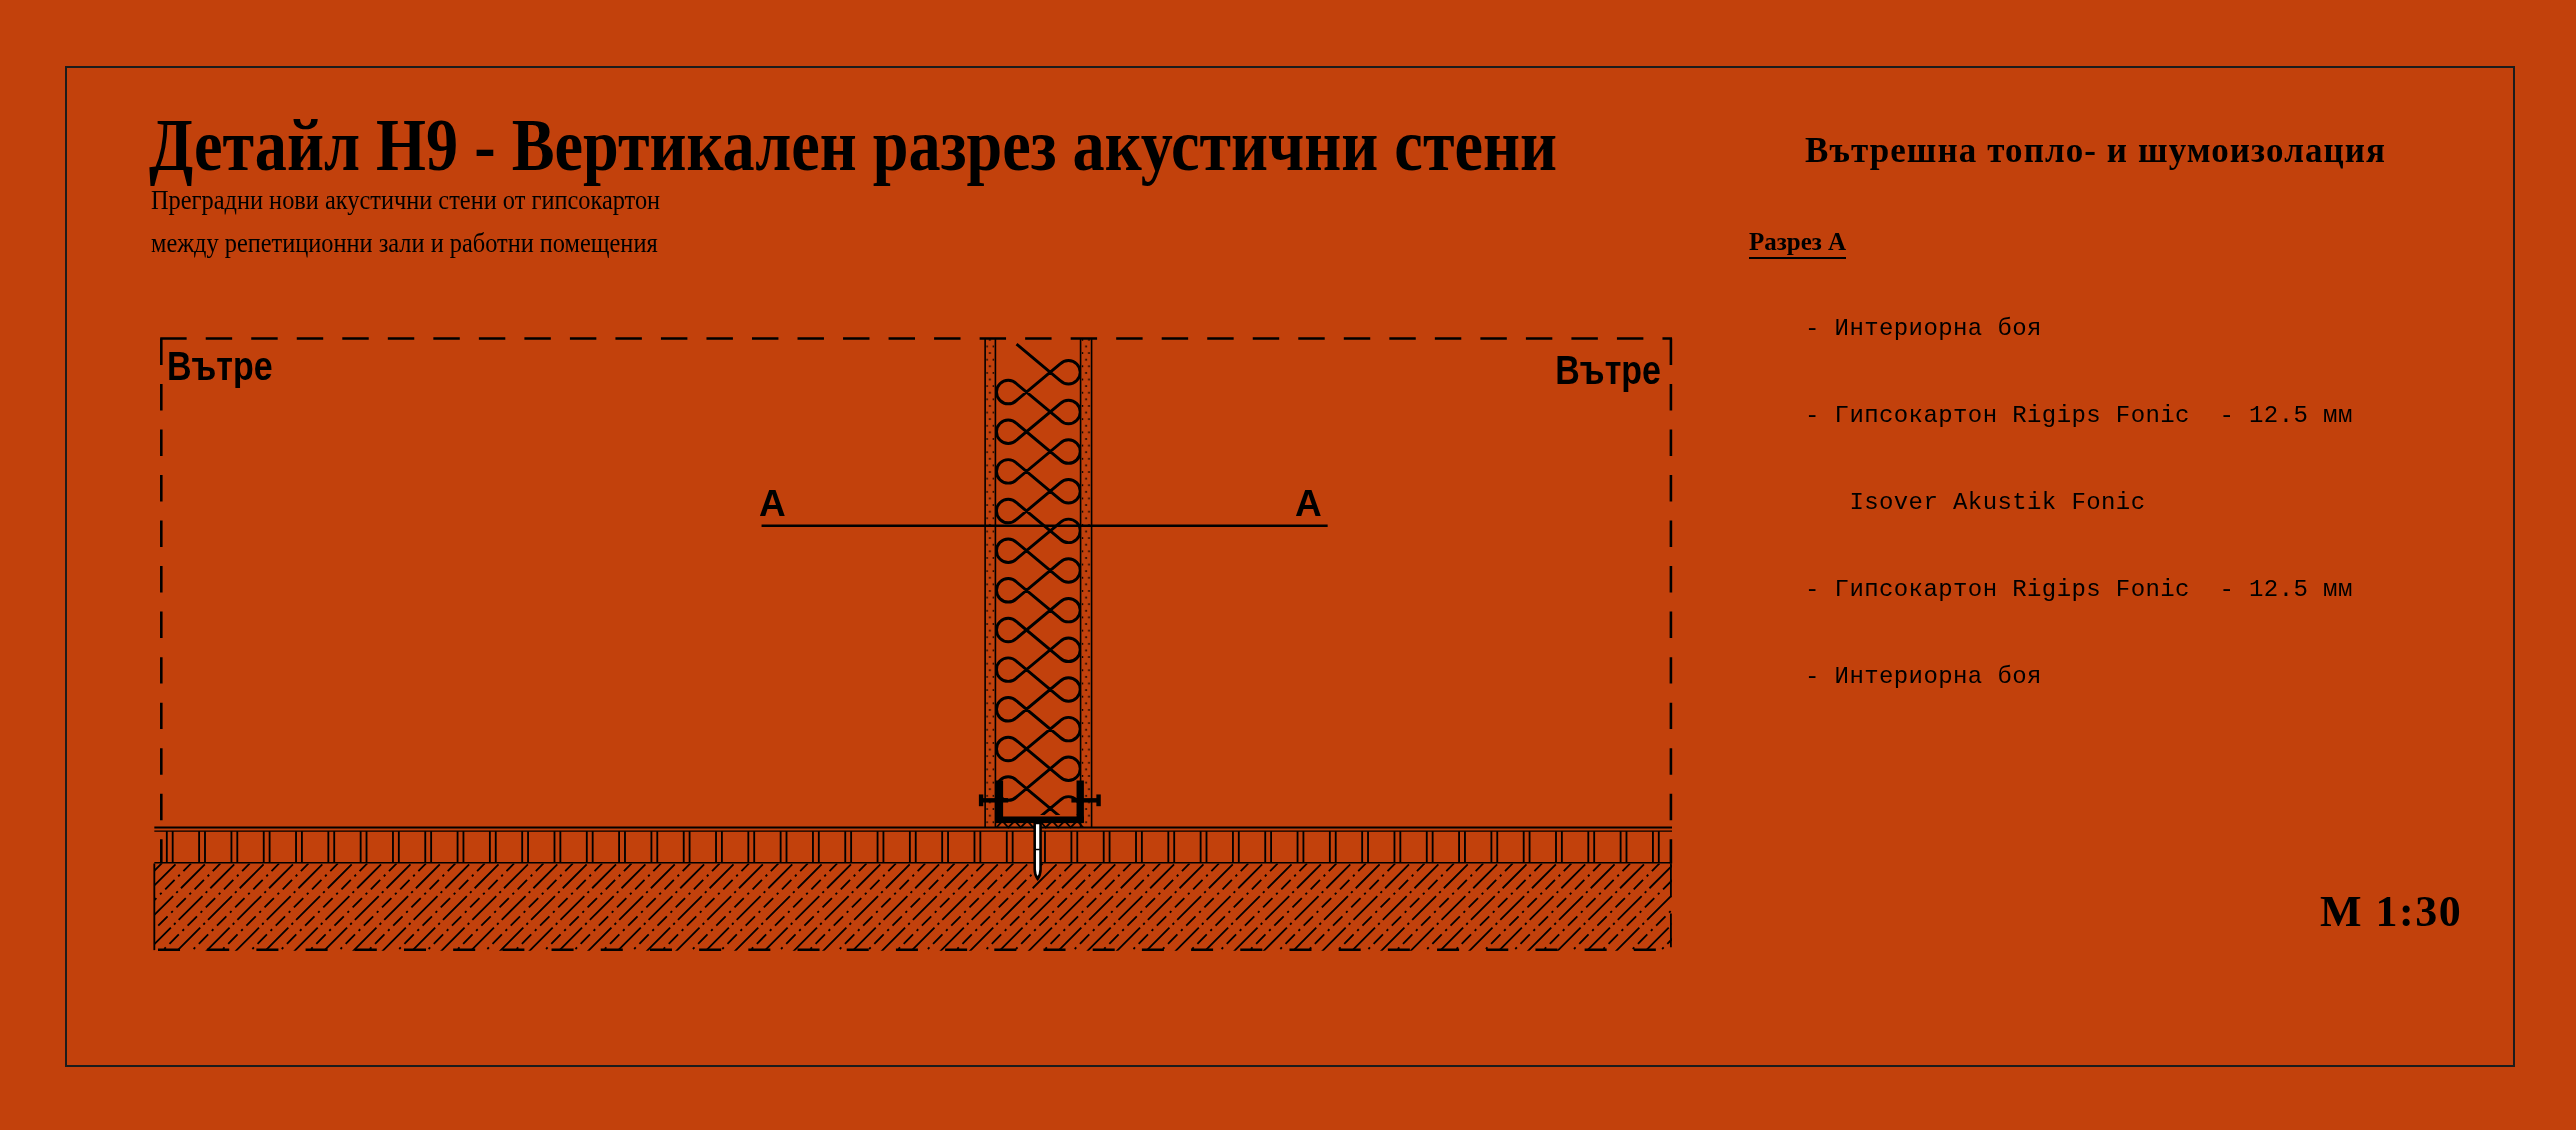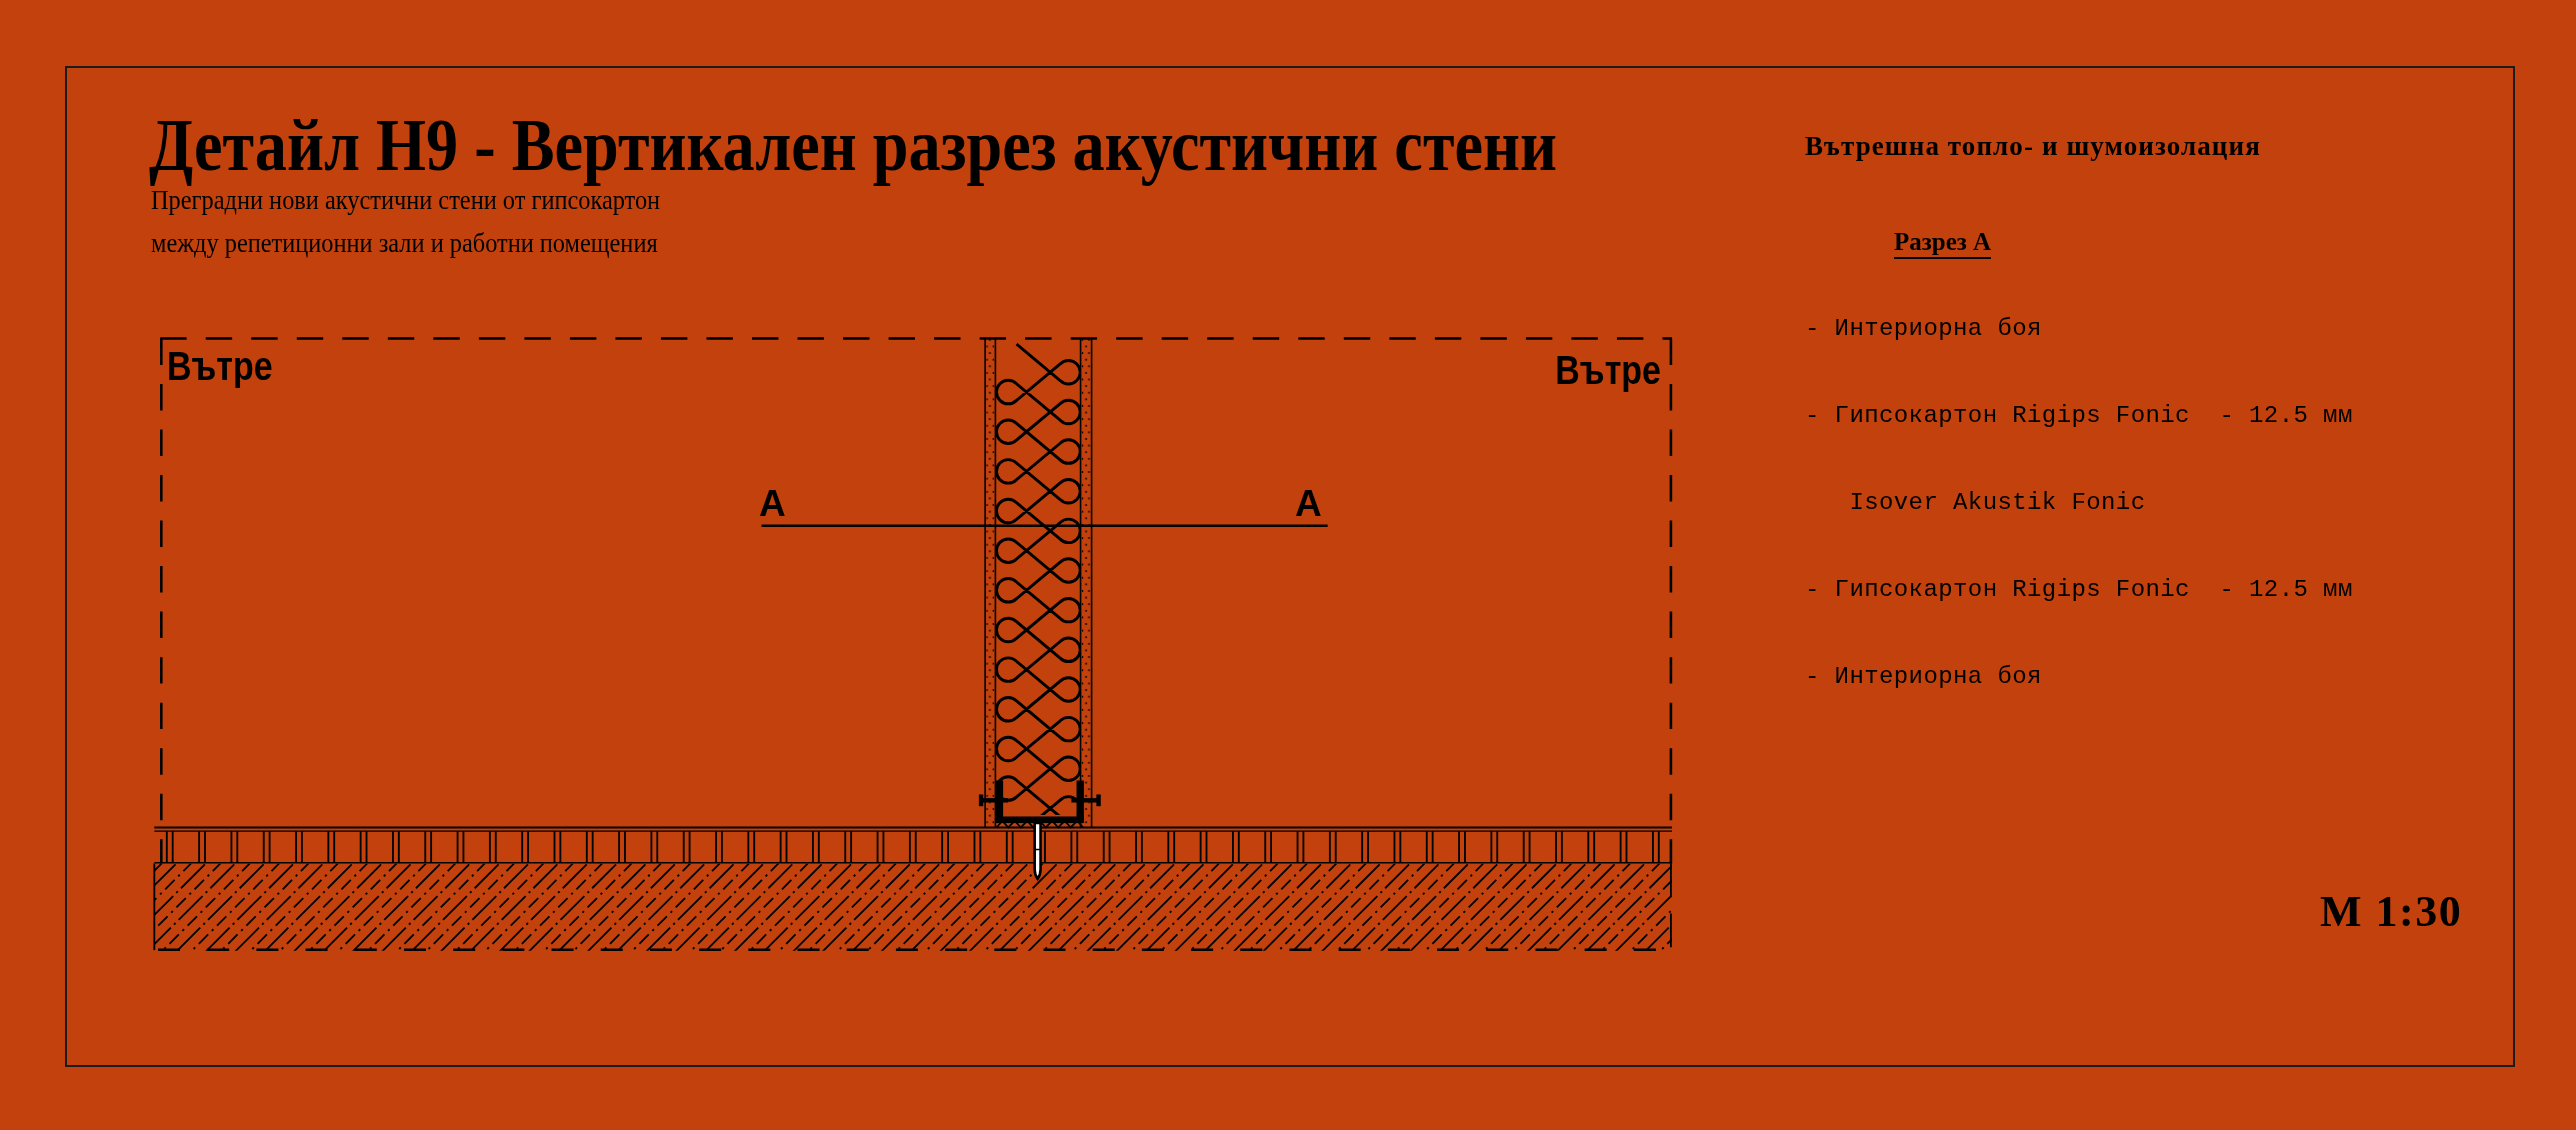--- a/index.html
+++ b/index.html
@@ -11,23 +11,23 @@
          transform:scaleX(.88);transform-origin:left top;}
   .subtitle{left:151px;font-size:28px;line-height:1.1;transform:scaleX(.87);transform-origin:left top;}
   .sub1{top:185px;} .sub2{top:228px;}
   .roomlabel{font-family:"Liberation Sans", sans-serif;font-weight:bold;font-size:40px;
              transform:scaleX(.85);}
   .room-l{left:167px;top:344px;transform-origin:left top;}
   .room-r{left:1441px;top:348px;width:220px;text-align:right;transform-origin:right top;}
   .amark{font-family:"Liberation Sans", sans-serif;font-weight:bold;font-size:37px;}
   .amark-l{left:759px;top:483px;}
   .amark-r{left:1295px;top:483px;}
-  .legend-h{left:1805px;font-size:27px;font-weight:bold;letter-spacing:1.1px;line-height:1.1;}
+  .legend-h{left:1805px;font-size:35px;font-weight:bold;letter-spacing:1.1px;line-height:1.1;}
   .lh1{top:132px;} .lh2{top:174px;}
-  .section-h{left:1894px;top:228px;font-size:25px;font-weight:bold;
+  .section-h{left:1749px;top:228px;font-size:25px;font-weight:bold;
              border-bottom:2.2px solid #000;padding-bottom:0.7px;}
   .legend-items{left:1805px;top:256px;font-size:24px;letter-spacing:0.4px;line-height:29px;font-family:Liberation Mono, monospace;}
   .legend-items div{white-space:pre;}
   .scale{left:2320px;top:886px;font-size:44px;font-weight:bold;letter-spacing:1.5px;}
   svg{position:absolute;left:0;top:0;}
 </style>
 </head>
 <body>
 
 <div class="sheet">

